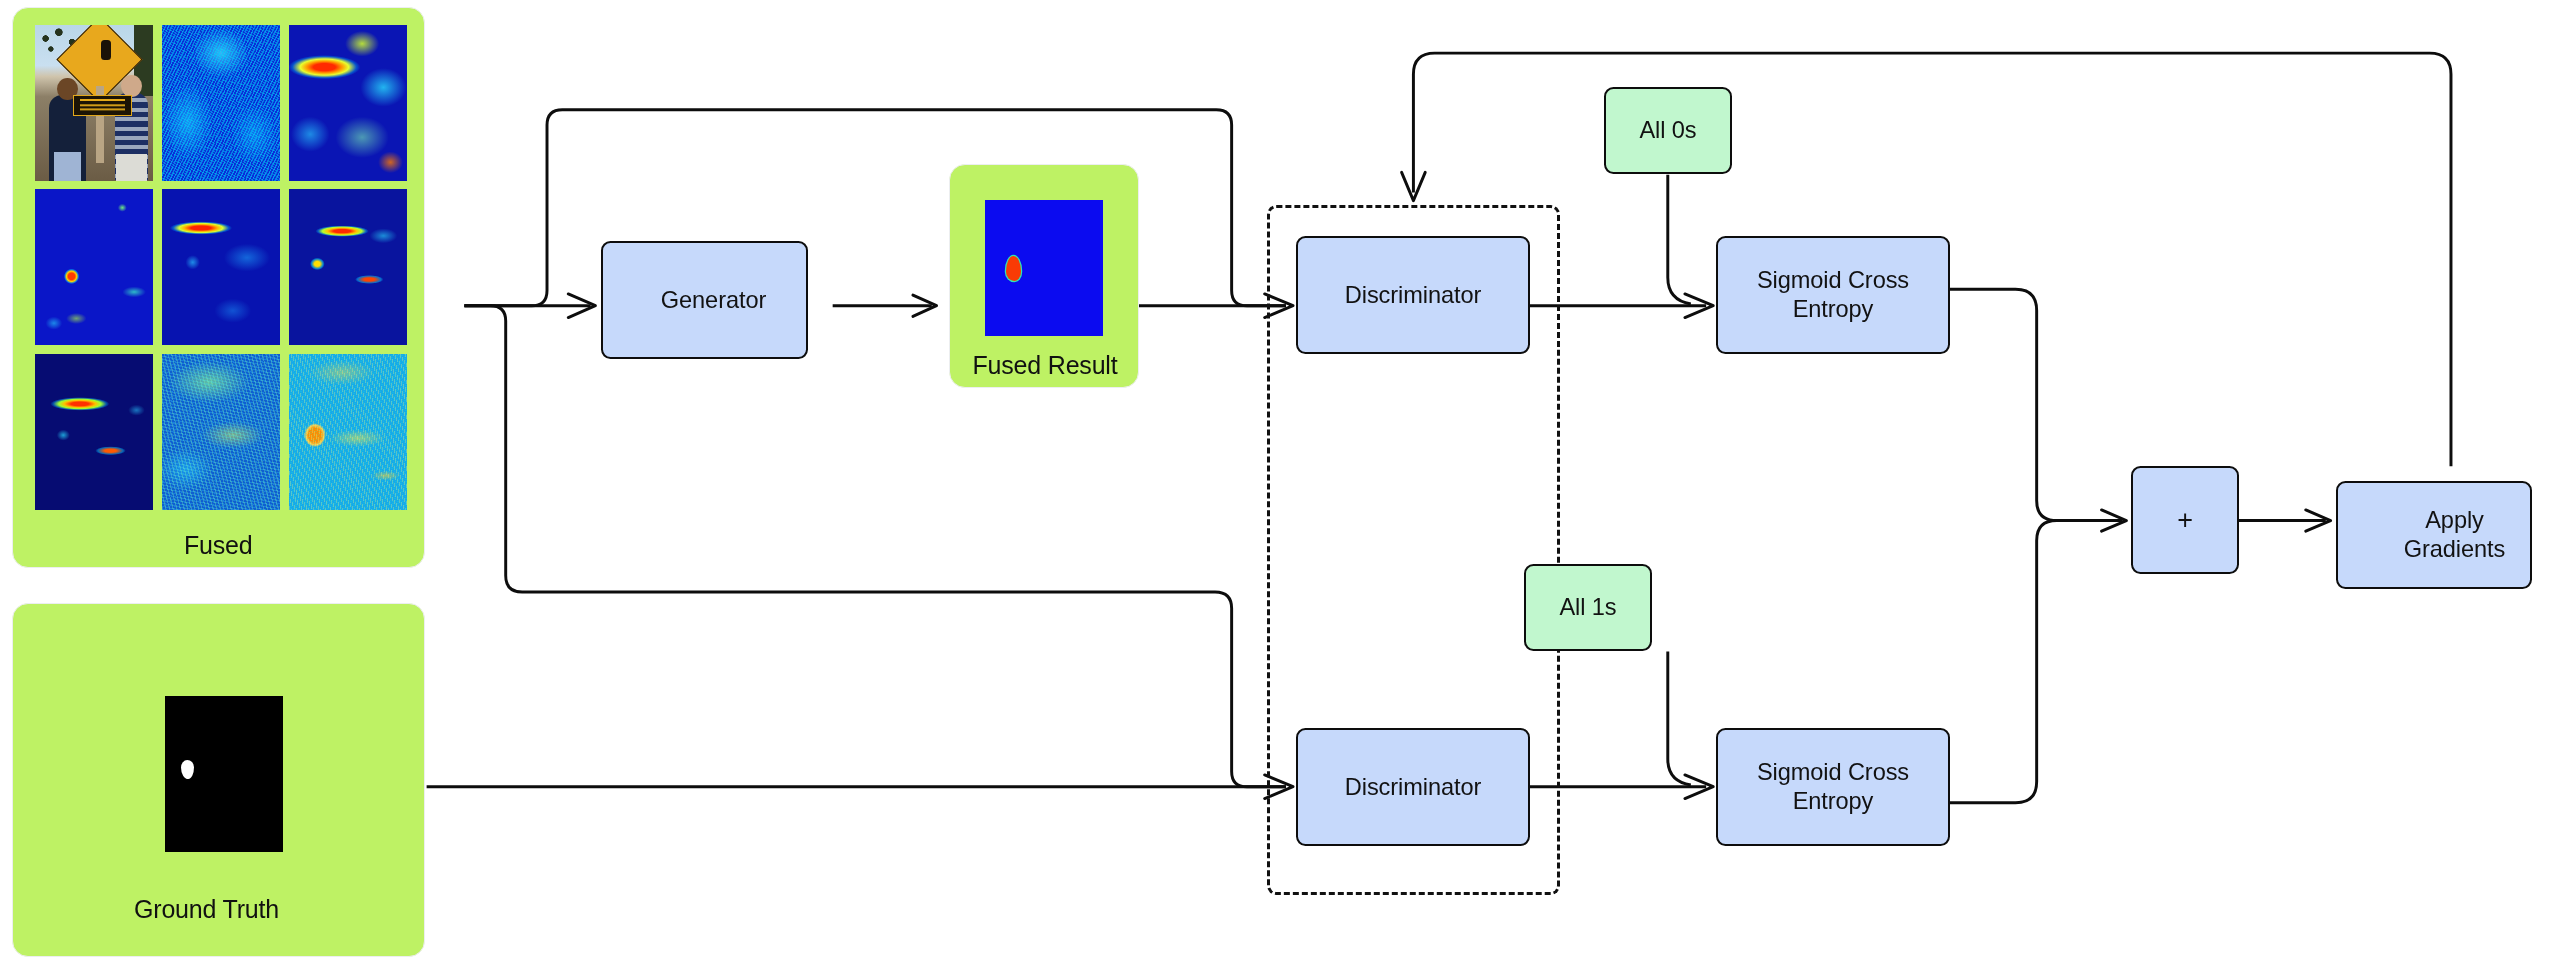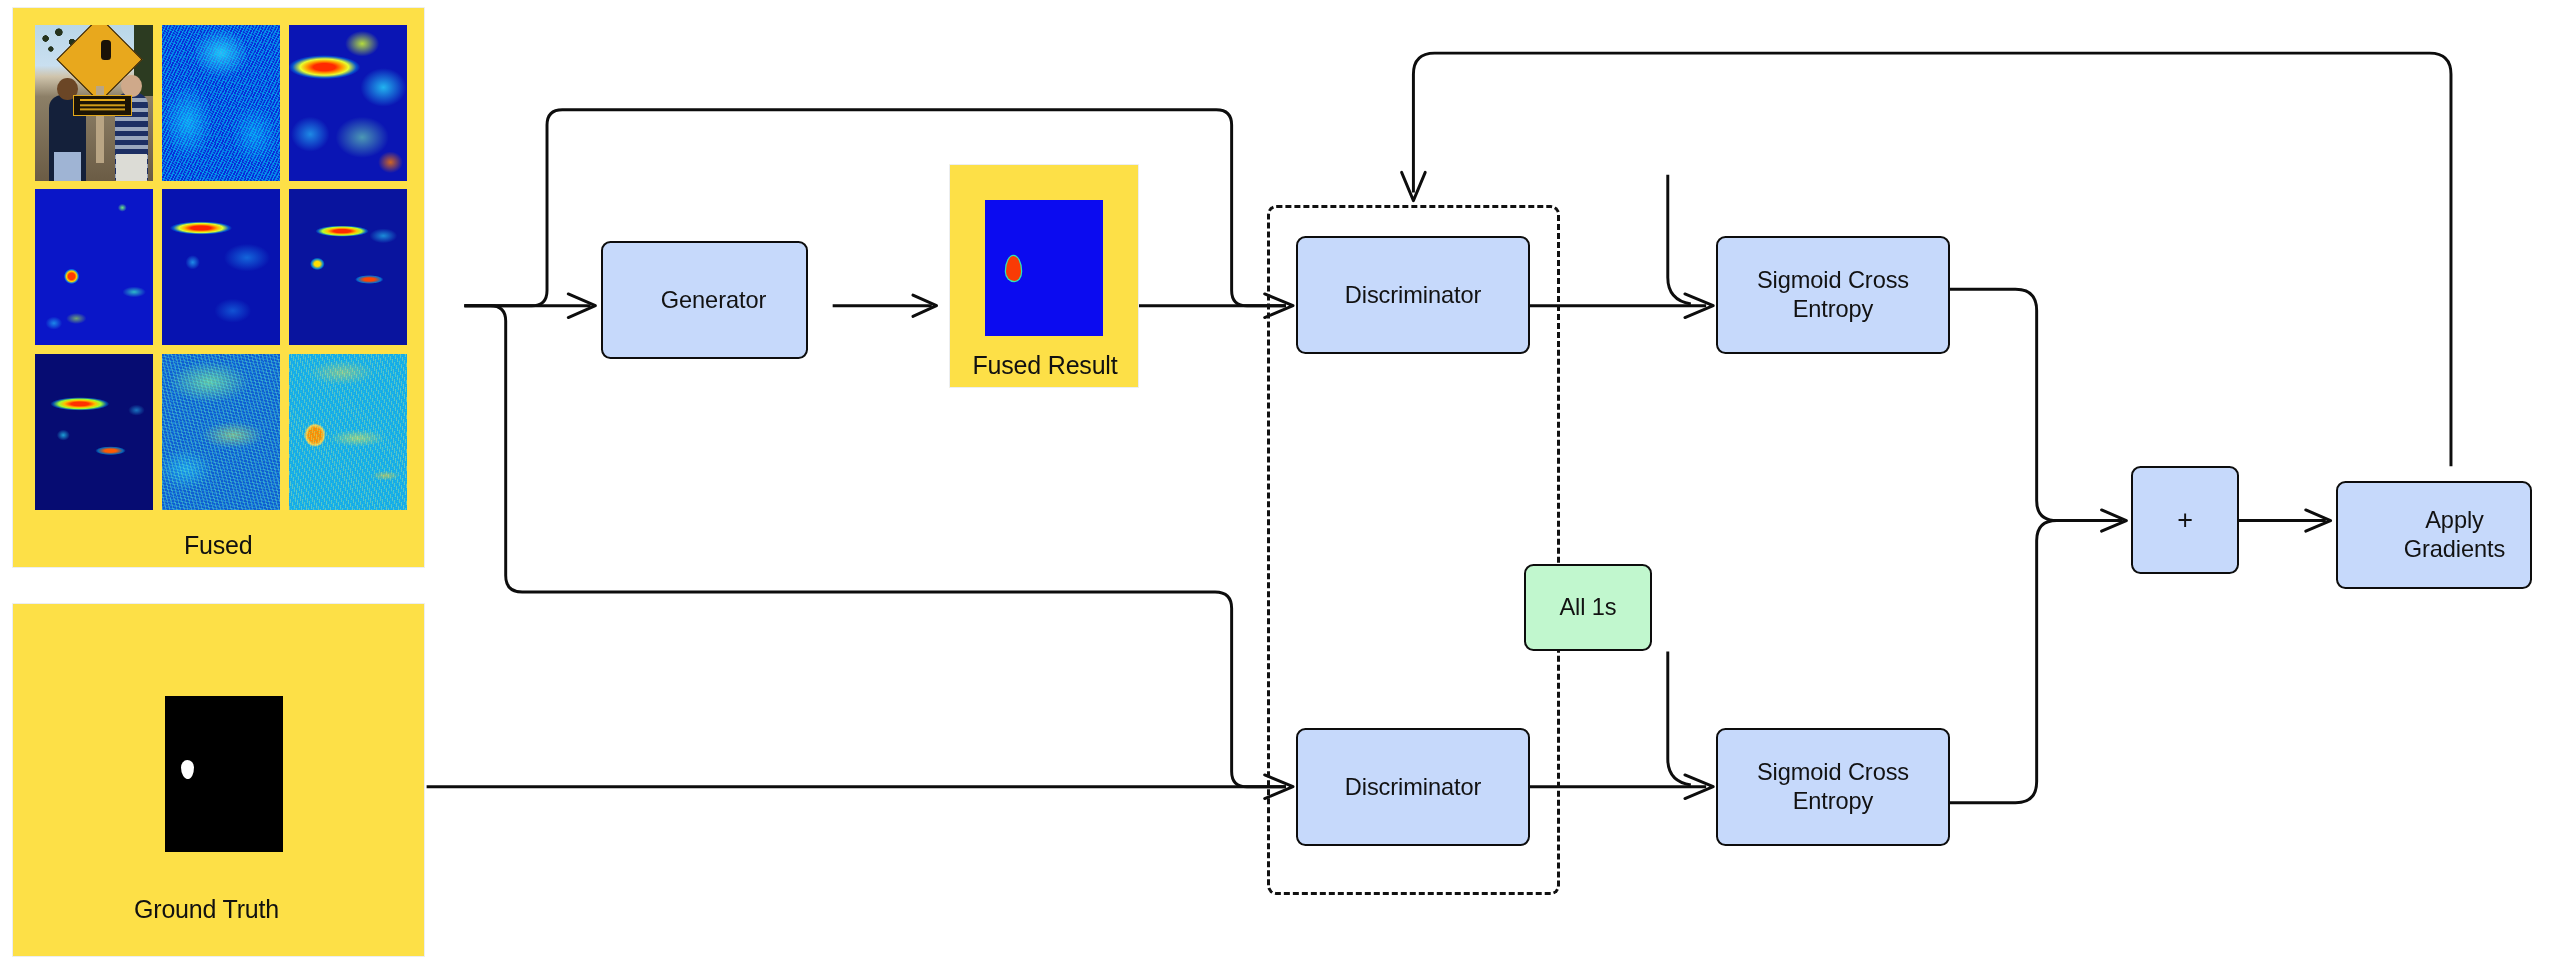--- a/index.html
+++ b/index.html
@@ -14,23 +14,23 @@
     position: relative;
     width: 2576px;
     height: 975px;
     background: #ffffff;
     overflow: hidden;
   }
 
   
   .img-card {
     position: absolute;
-    background: #fde047;
+    background: #bef264;
     border: 1.2px solid #eceef0;
-    border-radius: 1px;
+    border-radius: 16px;
     box-sizing: border-box;
     display: flex;
     flex-direction: column;
     align-items: center;
   }
   .card-caption {
     font-size: 25px;
     color: #111111;
     line-height: 1;
     letter-spacing: -0.2px;
@@ -340,20 +340,23 @@
   </div>
 
   <div class="node blue" id="node-disc-top">
     <span class="node-label">Discriminator</span>
   </div>
 
   <div class="node blue" id="node-disc-bottom">
     <span class="node-label">Discriminator</span>
   </div>
 
+  <div class="node green" id="node-all0s">
+    <span class="node-label">All 0s</span>
+  </div>
 
   <div class="node green" id="node-all1s">
     <span class="node-label">All 1s</span>
   </div>
 
   <div class="node blue" id="node-sce-top">
     <span class="node-label"><span>Sigmoid Cross</span><br><span>Entropy</span></span>
   </div>
 
   <div class="node blue" id="node-sce-bottom">

